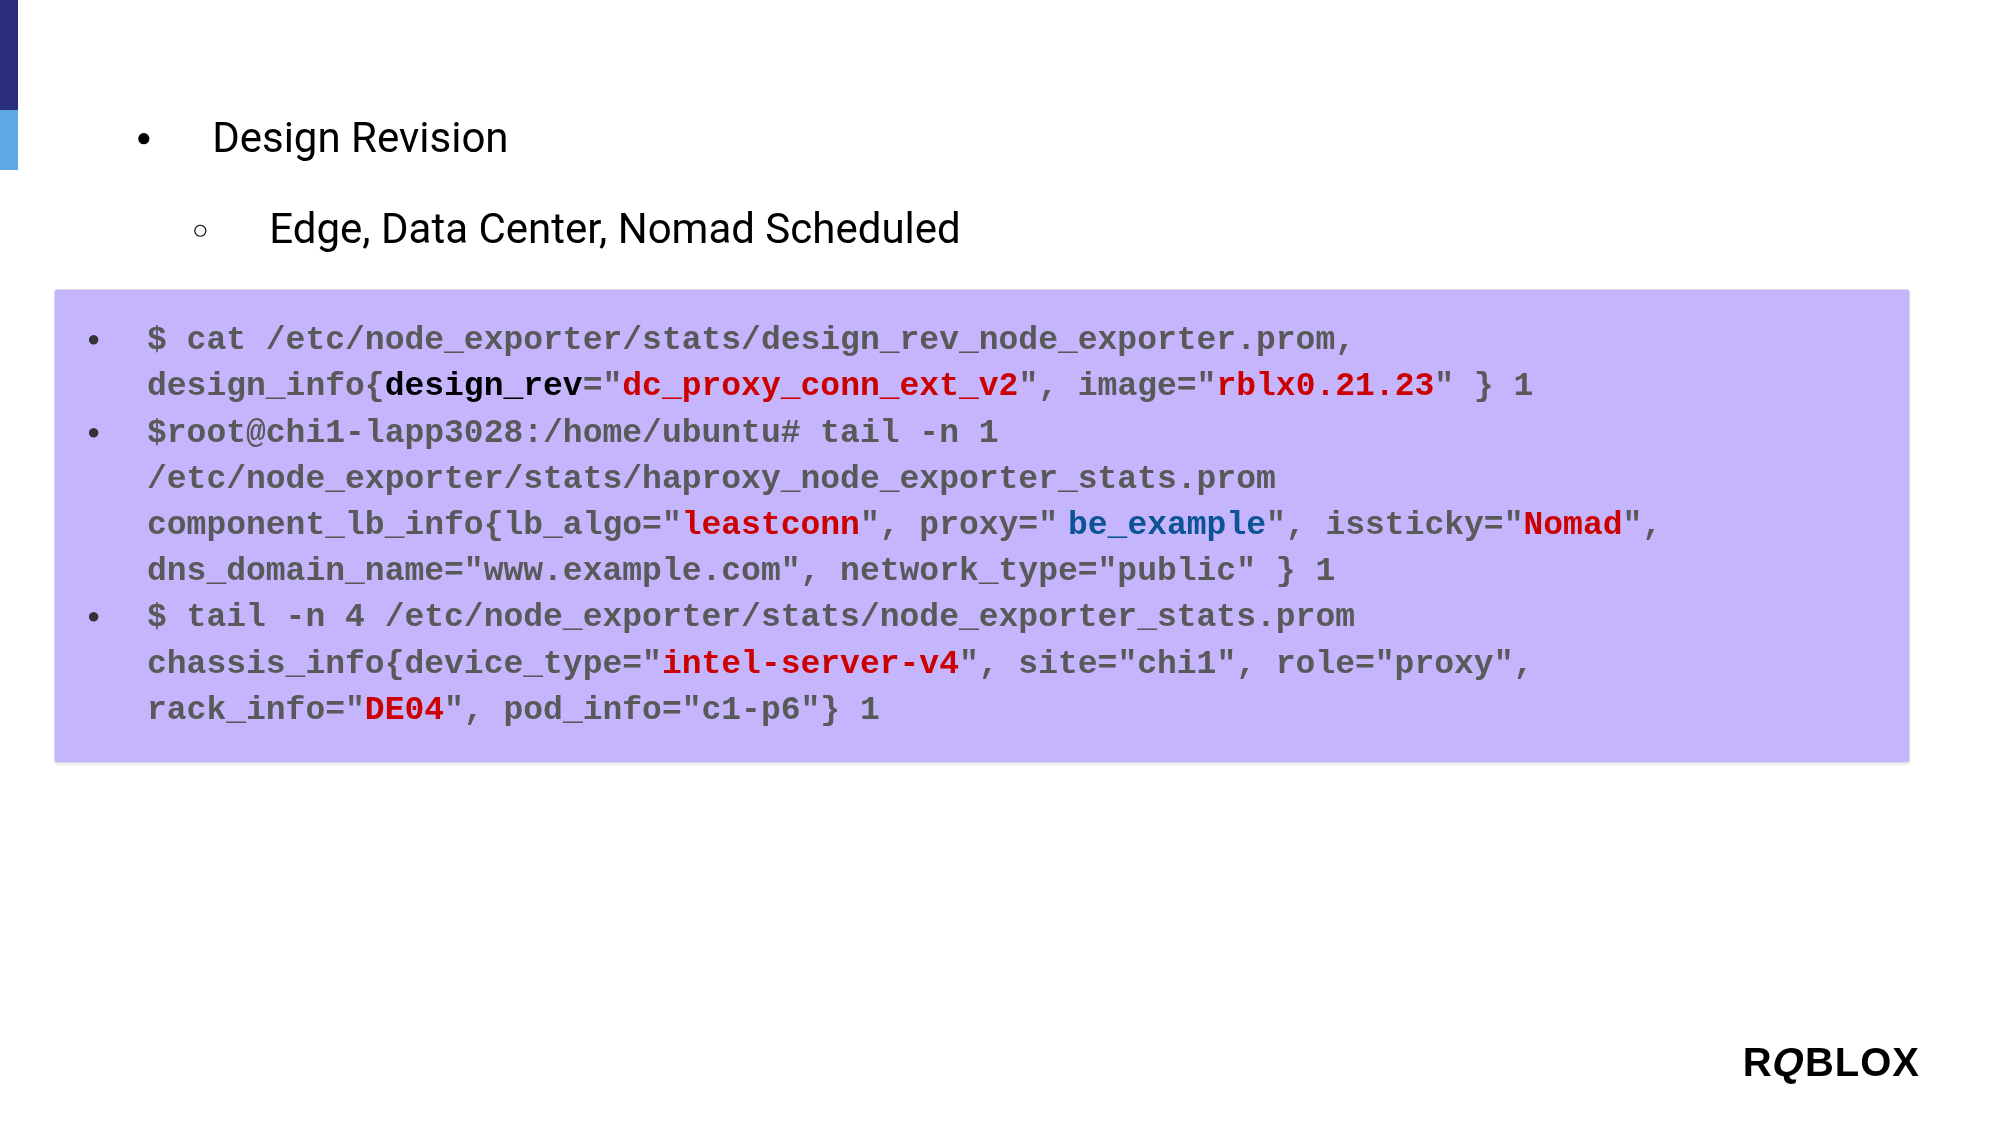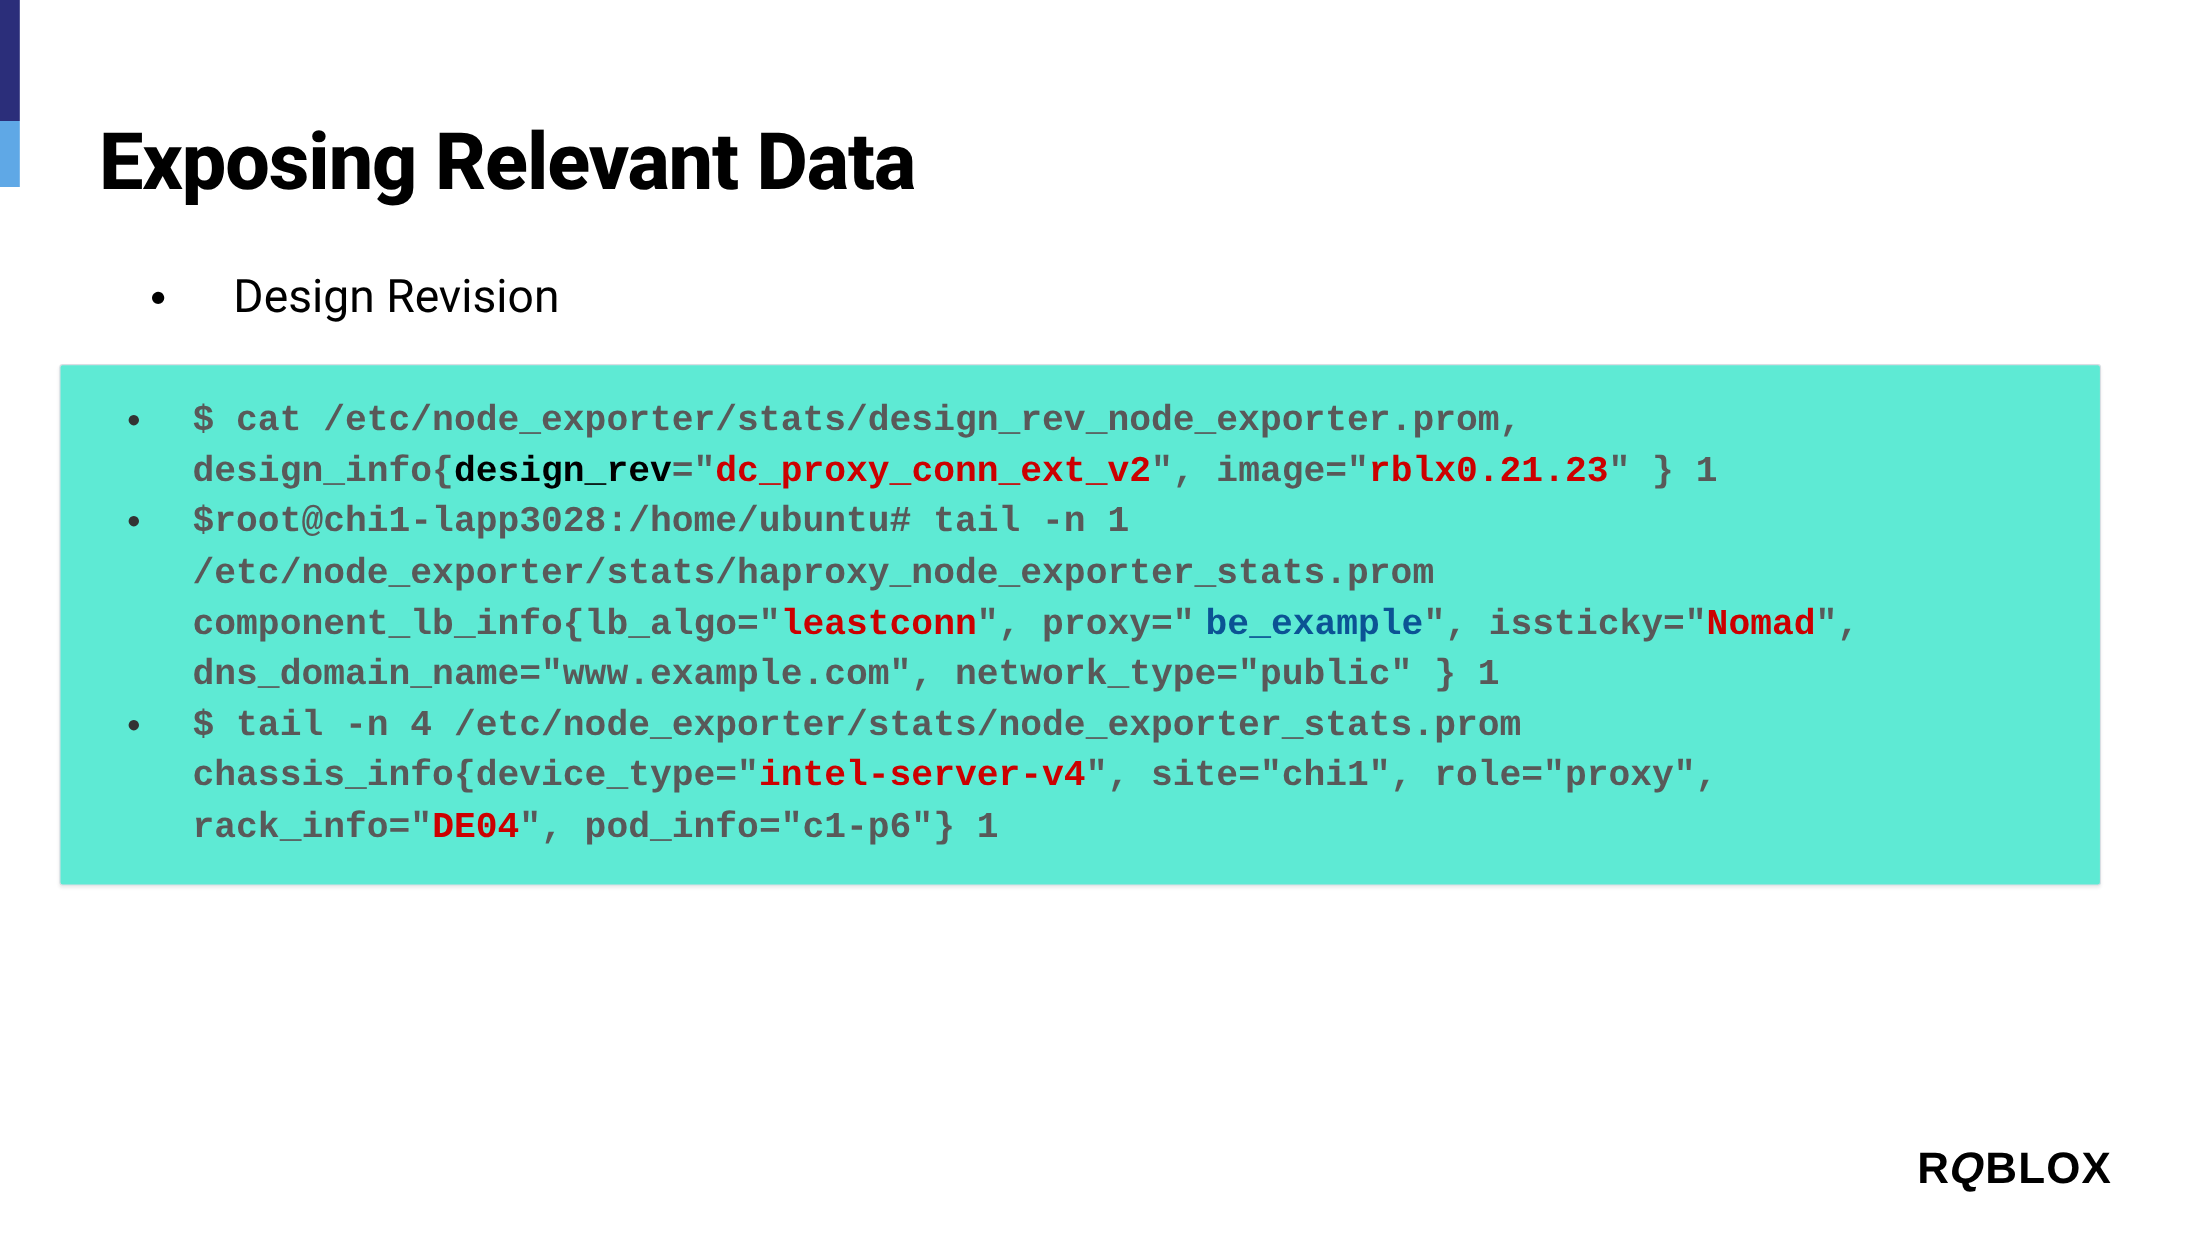--- a/index.html
+++ b/index.html
@@ -66,24 +66,24 @@
       top: -4px;
       color: #000;
     }
     .sub-list > li {
       padding-left: 56px;
       font-size: 42px;
     }
     .code-box {
       margin: 28px 0 0 -36px;
       width: calc(100% + 36px);
-      background: #5eead4;
+      background: #c4b5fd;
       border: 1px solid #d9dde3;
       border-radius: 3px;
-      padding: 28px 42px 28px 60px;
+      padding: 28px 42px 28px 32px;
       font-family: "Courier New", Consolas, Monaco, monospace;
       font-weight: bold;
       font-size: 33px;
       line-height: 1.4;
       color: #595959;
       box-shadow: 0 2px 3px rgba(0,0,0,0.08);
     }
     .code-list {
       list-style: none;
     }
@@ -116,25 +116,29 @@
     }
     .logo .tilt { display: inline-block; transform: skewX(-12deg); }
   </style>
 </head>
 <body>
 
 <div class="accent-bar-dark"></div>
 <div class="accent-bar-light"></div>
 
 <div class="content">
-  <h1 class="title">Exposing Relevant Data</h1>
 
   <ul class="bullet-list">
     <li>
       <span>Design Revision</span>
+      <ul class="sub-list">
+        <li>
+          <span>Edge, Data Center, Nomad Scheduled</span>
+        </li>
+      </ul>
     </li>
   </ul>
 
   <div class="code-box">
     <ul class="code-list">
       <li>
         <span>$ cat /etc/node_exporter/stats/design_rev_node_exporter.prom,</span><br>
         <span>design_info{</span><span class="kw-black">design_rev</span><span>="</span><span class="kw-red">dc_proxy_conn_ext_v2</span><span>", image="</span><span class="kw-red">rblx0.21.23</span><span>" } 1</span>
       </li>
       <li>

